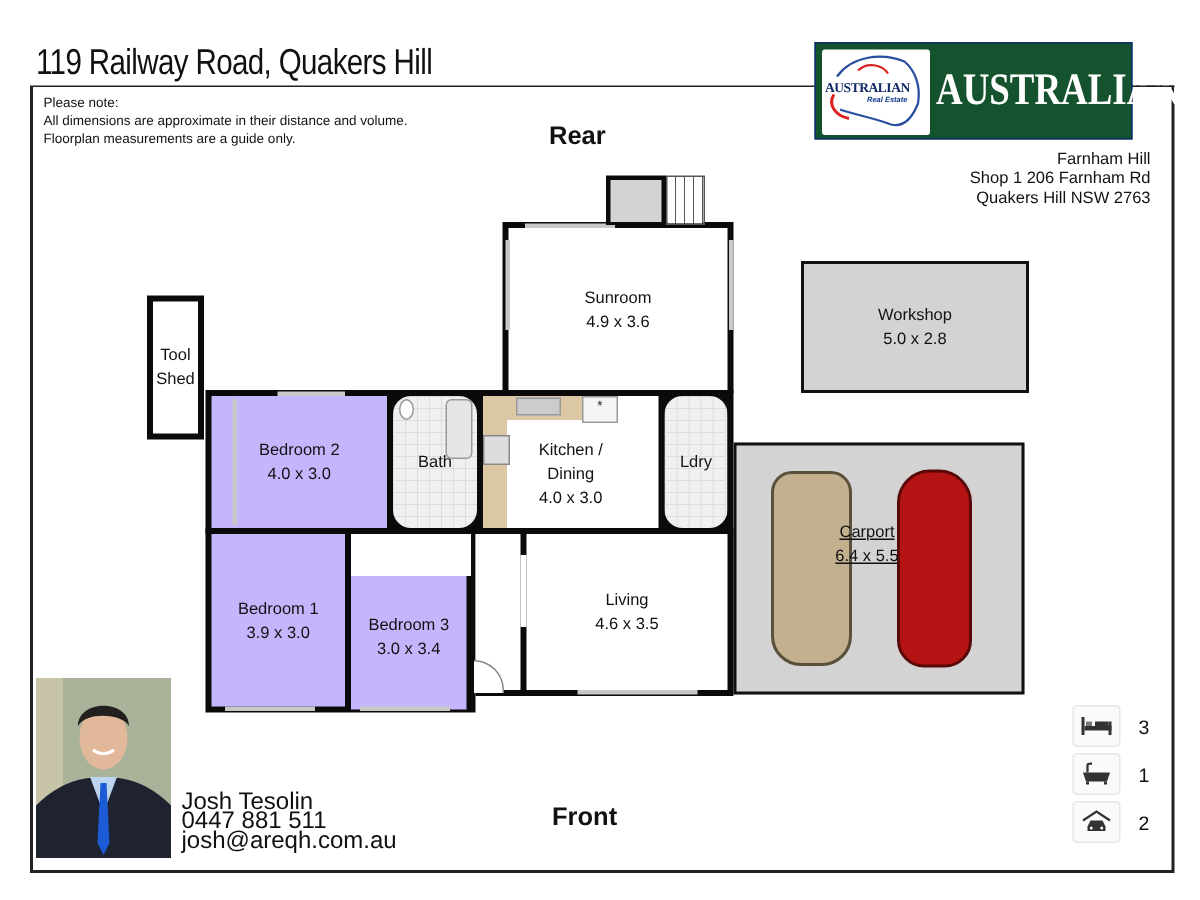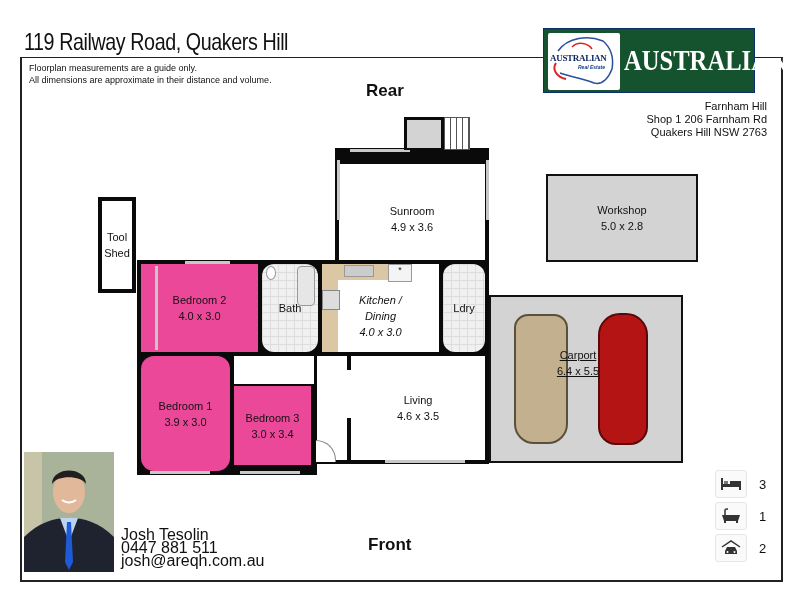--- a/index.html
+++ b/index.html
@@ -11,40 +11,41 @@
   .logo { left: 543px; top: 28px; width: 212px; height: 65px; background: #14532d; border: 1px solid #0b2e6e; }
   .logo-inner { position: absolute; left: 4px; top: 4px; width: 72px; height: 57px; background: #fff; border-radius: 2px; overflow: hidden; }
   .logo-small { position: absolute; left: 2px; top: 20px; font-size: 9px; font-weight: bold; font-family: "Liberation Serif", serif; color: #112a66; letter-spacing: -0.3px; }
   .logo-sub { position: absolute; left: 30px; top: 31px; font-size: 5px; font-weight: bold; font-style: italic; color: #103c8c; }
   .logo-big { position: absolute; left: 80px; top: 14px; font-size: 30px; font-family: "Liberation Serif", serif; font-weight: bold; color: #fff; letter-spacing: 0px; transform: scaleX(0.82); transform-origin: left top; white-space: nowrap; }
   .logo-line { left: 755px; top: 57px; width: 28px; height: 1px; background: #222; }
   .office { right: 33px; top: 100px; font-size: 11px; line-height: 13px; text-align: right; }
   .compass { font-size: 17px; font-weight: bold; }
   .wall { position: absolute; background: #0a0a0a; }
   .room { position: absolute; display: flex; flex-direction: column; align-items: center; justify-content: center; font-size: 11px; line-height: 16px; text-align: center; }
-  .blue { background: #ec4899; }
+  .blue { background: #c4b5fd; }
   .tile { background: #f0f0f0; background-image: linear-gradient(#ddd 1px, transparent 1px), linear-gradient(90deg, #ddd 1px, transparent 1px); background-size: 8px 8px; border-radius: 12px; }
   .grey { background: #d3d3d3; }
   .win { position: absolute; background: #c8c8c8; }
   .agent-photo { left: 24px; top: 452px; width: 90px; height: 120px; background: linear-gradient(180deg,#b9c0a8 0%, #9aa88a 30%, #c6b89a 60%, #2a2e3a 61%); overflow: hidden; }
   .agent-info { left: 121px; top: 528px; font-size: 16px; line-height: 13px; }
   .stats { left: 712px; top: 468px; width: 70px; }
   .stat { display: flex; align-items: center; height: 32px; }
   .stat-icon { width: 32px; height: 28px; border: 1px solid #e6e6e6; border-radius: 3px; display: flex; align-items: center; justify-content: center; margin-left: 3px; background: #fafafa; }
   .stat-val { margin-left: 12px; font-size: 13px; }
 </style>
 </head>
 <body>
 
 <div class="abs title">119 Railway Road, Quakers Hill</div>
 <div class="abs frame"></div>
 
 <div class="abs note">
+  <div>Please note:</div>
+  <div>All dimensions are approximate in their distance and volume.</div>
   <div>Floorplan measurements are a guide only.</div>
-  <div>All dimensions are approximate in their distance and volume.</div>
 </div>
 
 <div class="abs logo">
   <div class="logo-inner">
     <svg width="72" height="57" viewBox="0 0 72 57">
       <path d="M10 18 C 20 4, 40 2, 55 8 C 62 14, 66 24, 64 36 C 60 46, 54 52, 46 50 C 36 46, 24 44, 12 40" fill="none" stroke="#2b4fa0" stroke-width="1.5"></path>
       <path d="M8 30 C 4 36, 8 44, 18 46" fill="none" stroke="#d22" stroke-width="2"></path>
       <path d="M24 14 C 30 8, 40 10, 44 16" fill="none" stroke="#d22" stroke-width="1.5"></path>
     </svg>
     <div class="logo-small">AUSTRALIAN</div>
@@ -65,53 +66,53 @@
 
 <div>
 
   <div class="wall" style="left:98px;top:197px;width:38px;height:96px;"></div>
   <div class="room" style="left:102px;top:201px;width:30px;height:88px;background:#fff;">
     <span>Tool</span>
     <span>Shed</span>
   </div>
 
   <div class="wall" style="left:335px;top:148px;width:154px;height:114px;"></div>
-  <div class="room" style="left:339px;top:164px;width:146px;height:110px;background:#fff;">
+  <div class="room" style="left:339px;top:152px;width:146px;height:110px;background:#fff;">
     <span>Sunroom</span>
     <span>4.9 x 3.6</span>
   </div>
   <div class="win" style="left:337px;top:160px;width:3px;height:60px;"></div>
   <div class="win" style="left:486px;top:160px;width:3px;height:60px;"></div>
   <div class="win" style="left:350px;top:149px;width:60px;height:3px;"></div>
 
   <div class="wall" style="left:404px;top:117px;width:40px;height:33px;"></div>
   <div class="grey" style="position:absolute;left:407px;top:120px;width:34px;height:28px;"></div>
   <div style="position:absolute;left:444px;top:117px;width:26px;height:33px;border:1px solid #555;background:repeating-linear-gradient(90deg,#fff 0 5px,#555 5px 6px);"></div>
 
-  <div class="room grey" style="left:534px;top:174px;width:152px;height:88px;border:2px solid #111;margin-left:12px;">
+  <div class="room grey" style="left:534px;top:174px;width:152px;height:88px;border:2px solid #111;">
     <span>Workshop</span>
     <span>5.0 x 2.8</span>
   </div>
 
   <div class="wall" style="left:137px;top:260px;width:352px;height:96px;"></div>
 
   <div class="room blue" style="left:141px;top:264px;width:117px;height:88px;">
     <span>Bedroom 2</span>
     <span>4.0 x 3.0</span>
   </div>
   <div class="win" style="left:155px;top:266px;width:3px;height:84px;"></div>
   <div class="win" style="left:185px;top:261px;width:45px;height:3px;"></div>
 
   <div class="room tile" style="left:262px;top:264px;width:56px;height:88px;">
     <span>Bath</span>
   </div>
   <div style="position:absolute;left:297px;top:266px;width:18px;height:40px;border:1px solid #999;border-radius:4px;background:#e6e6e6;"></div>
   <div style="position:absolute;left:266px;top:266px;width:10px;height:14px;border:1px solid #999;border-radius:50%;background:#fff;"></div>
 
-  <div class="room" style="left:322px;top:264px;width:117px;height:104px;background:#fff;font-style:italic;">
+  <div class="room" style="left:322px;top:264px;width:117px;height:104px;background:#fff;">
     <span>Kitchen /</span>
     <span>Dining</span>
     <span>4.0 x 3.0</span>
   </div>
   <div style="position:absolute;left:322px;top:264px;width:16px;height:88px;background:#dcc7a4;"></div>
   <div style="position:absolute;left:338px;top:264px;width:50px;height:16px;background:#dcc7a4;"></div>
   <div style="position:absolute;left:344px;top:265px;width:30px;height:12px;background:#ccc;border:1px solid #999;"></div>
   <div style="position:absolute;left:388px;top:264px;width:24px;height:18px;background:#f4f4f4;border:1px solid #999;text-align:center;font-size:9px;">*</div>
   <div style="position:absolute;left:322px;top:290px;width:18px;height:20px;background:#ddd;border:1px solid #888;"></div>
 
@@ -121,25 +122,25 @@
 
   <div class="room grey" style="left:489px;top:295px;width:194px;height:168px;border:2px solid #111;"></div>
   <div style="position:absolute;left:514px;top:314px;width:54px;height:130px;border-radius:14px 14px 20px 20px;background:#c2b08e;border:2px solid #5b503c;"></div>
   <div style="position:absolute;left:598px;top:313px;width:50px;height:132px;border-radius:22px 22px 18px 18px;background:#b41414;border:2px solid #5a0808;"></div>
   <div class="room" style="left:548px;top:345px;width:60px;height:36px;text-decoration:underline;">
     <span>Carport</span>
     <span>6.4 x 5.5</span>
   </div>
 
   <div class="wall" style="left:137px;top:352px;width:180px;height:123px;"></div>
-  <div class="room blue" style="left:141px;top:356px;width:89px;height:115px;border-radius:13px;">
+  <div class="room blue" style="left:141px;top:356px;width:89px;height:115px;">
     <span>Bedroom 1</span>
     <span>3.9 x 3.0</span>
   </div>
-  <div class="room blue" style="left:234px;top:386px;width:77px;height:79px;">
+  <div class="room blue" style="left:234px;top:376px;width:77px;height:97px;">
     <span>Bedroom 3</span>
     <span>3.0 x 3.4</span>
   </div>
   <div style="position:absolute;left:234px;top:356px;width:80px;height:28px;background:#fff;"></div>
   <div class="win" style="left:150px;top:471px;width:60px;height:3px;"></div>
   <div class="win" style="left:240px;top:471px;width:60px;height:3px;"></div>
 
   <div class="wall" style="left:317px;top:352px;width:172px;height:112px;"></div>
   <div style="position:absolute;left:317px;top:356px;width:30px;height:104px;background:#fff;"></div>
   <div class="room" style="left:351px;top:356px;width:134px;height:104px;background:#fff;">

